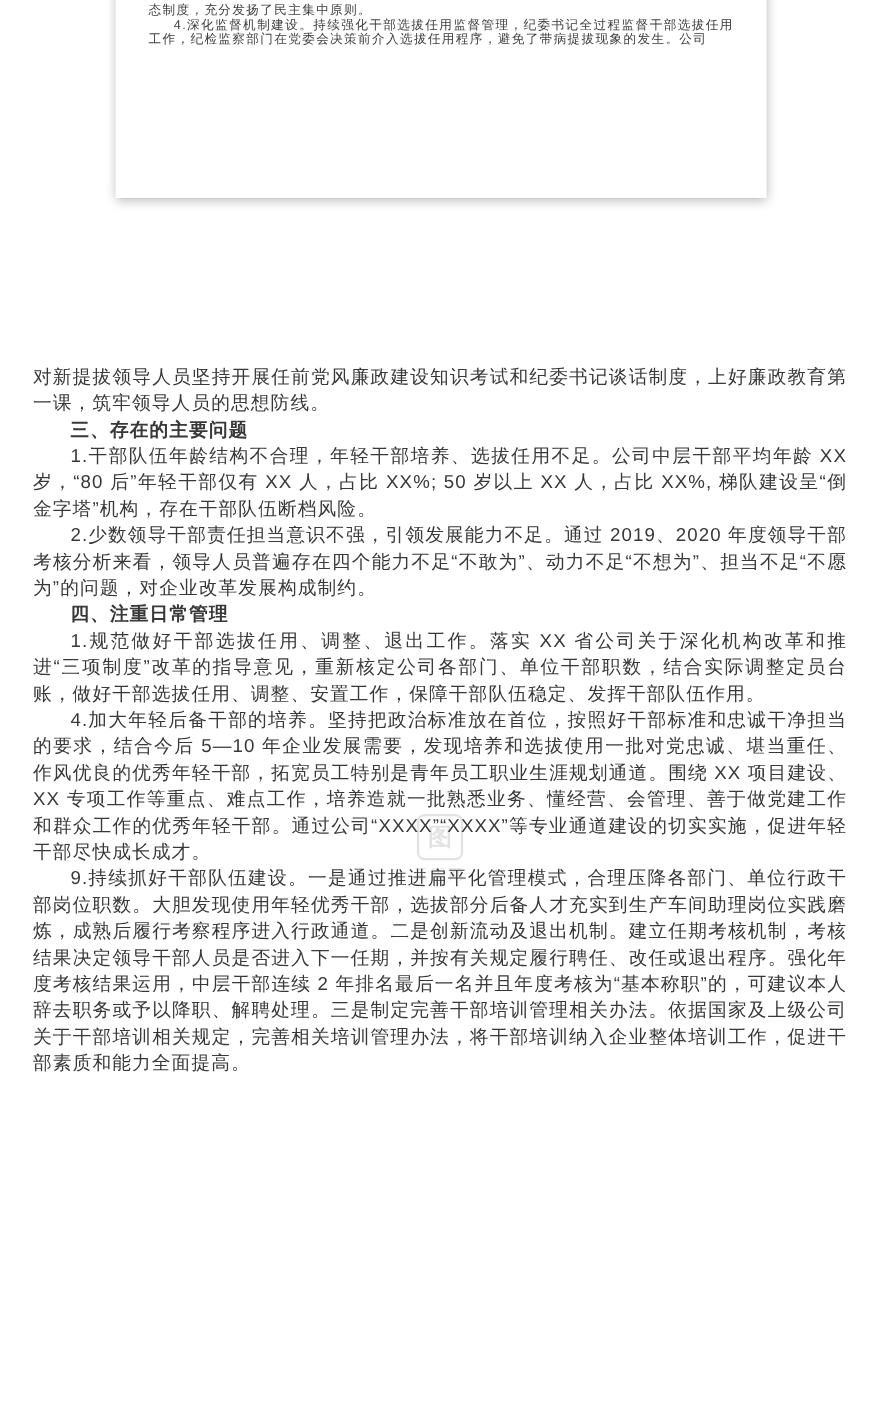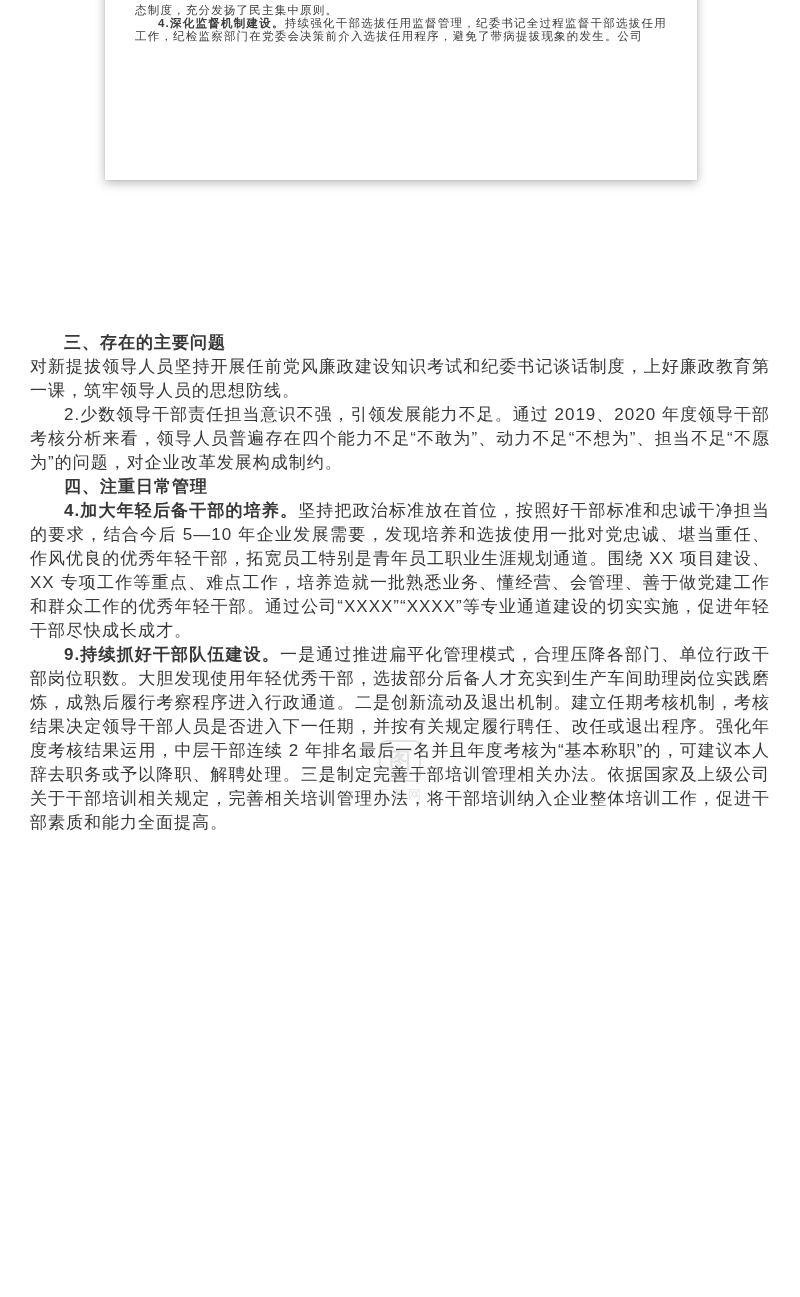--- a/index.html
+++ b/index.html
@@ -82,21 +82,21 @@
     letter-spacing: 1px;
     color: #383838;
     text-align: justify;
   }
   .para {
     margin: 0;
     text-indent: 2em;
   }
   .para.noindent { text-indent: 0; }
   .heading { font-weight: bold; }
-  .b { font-weight: bold; }
+  .b { font-weight: normal; }
 </style>
 </head>
 <body>
 
 <div class="page">
 
   <section class="preview-card">
     <div class="preview-text">
       <p class="pv-line">态制度，充分发扬了民主集中原则。</p>
       <p class="pv-line indent"><span class="b">4.深化监督机制建设。</span><span>持续强化干部选拔任用监督管理，纪委书记全过程监督干部选拔任用工作，纪检监察部门在党委会决策前介入选拔任用程序，避免了带病提拔现象的发生。公司</span></p>
@@ -105,29 +105,31 @@
 
   <div class="watermark">
     <div class="wm-icon">
       <span>图</span>
     </div>
     <div class="wm-text">工图网</div>
   </div>
 
   <main class="doc-body">
 
+    <p class="para noindent">对新提拔领导人员坚持开展任前党风廉政建设知识考试和纪委书记谈话制度，上好廉政教育第一课，筑牢领导人员的思想防线。</p>
+
     <p class="para heading">三、存在的主要问题</p>
 
-    <p class="para noindent">对新提拔领导人员坚持开展任前党风廉政建设知识考试和纪委书记谈话制度，上好廉政教育第一课，筑牢领导人员的思想防线。</p>
-
+    <p class="para">1.干部队伍年龄结构不合理，年轻干部培养、选拔任用不足。公司中层干部平均年龄 XX 岁，“80 后”年轻干部仅有 XX 人，占比 XX%; 50 岁以上 XX 人，占比 XX%, 梯队建设呈“倒金字塔”机构，存在干部队伍断档风险。</p>
 
     <p class="para">2.少数领导干部责任担当意识不强，引领发展能力不足。通过 2019、2020 年度领导干部考核分析来看，领导人员普遍存在四个能力不足“不敢为”、动力不足“不想为”、担当不足“不愿为”的问题，对企业改革发展构成制约。</p>
 
     <p class="para heading">四、注重日常管理</p>
 
+    <p class="para"><span class="b">1.规范做好干部选拔任用、调整、退出工作。</span><span>落实 XX 省公司关于深化机构改革和推进“三项制度”改革的指导意见，重新核定公司各部门、单位干部职数，结合实际调整定员台账，做好干部选拔任用、调整、安置工作，保障干部队伍稳定、发挥干部队伍作用。</span></p>
 
     <p class="para"><span class="b">4.加大年轻后备干部的培养。</span><span>坚持把政治标准放在首位，按照好干部标准和忠诚干净担当的要求，结合今后 5—10 年企业发展需要，发现培养和选拔使用一批对党忠诚、堪当重任、作风优良的优秀年轻干部，拓宽员工特别是青年员工职业生涯规划通道。围绕 XX 项目建设、XX 专项工作等重点、难点工作，培养造就一批熟悉业务、懂经营、会管理、善于做党建工作和群众工作的优秀年轻干部。通过公司“XXXX”“XXXX”等专业通道建设的切实实施，促进年轻干部尽快成长成才。</span></p>
 
 
     <p class="para"><span class="b">9.持续抓好干部队伍建设。</span><span>一是通过推进扁平化管理模式，合理压降各部门、单位行政干部岗位职数。大胆发现使用年轻优秀干部，选拔部分后备人才充实到生产车间助理岗位实践磨炼，成熟后履行考察程序进入行政通道。二是创新流动及退出机制。建立任期考核机制，考核结果决定领导干部人员是否进入下一任期，并按有关规定履行聘任、改任或退出程序。强化年度考核结果运用，中层干部连续 2 年排名最后一名并且年度考核为“基本称职”的，可建议本人辞去职务或予以降职、解聘处理。三是制定完善干部培训管理相关办法。依据国家及上级公司关于干部培训相关规定，完善相关培训管理办法，将干部培训纳入企业整体培训工作，促进干部素质和能力全面提高。</span></p>
 
   </main>
 </div>
 
 </body></html>

